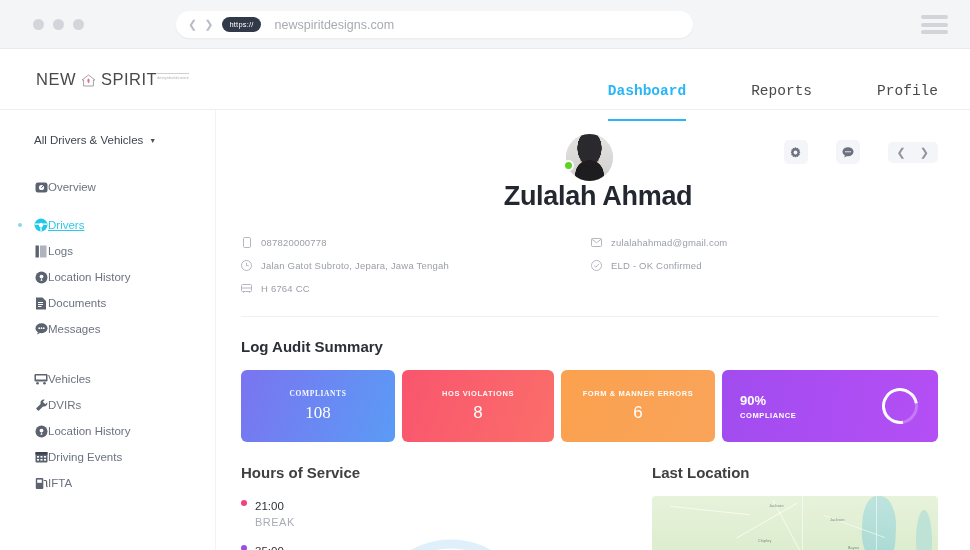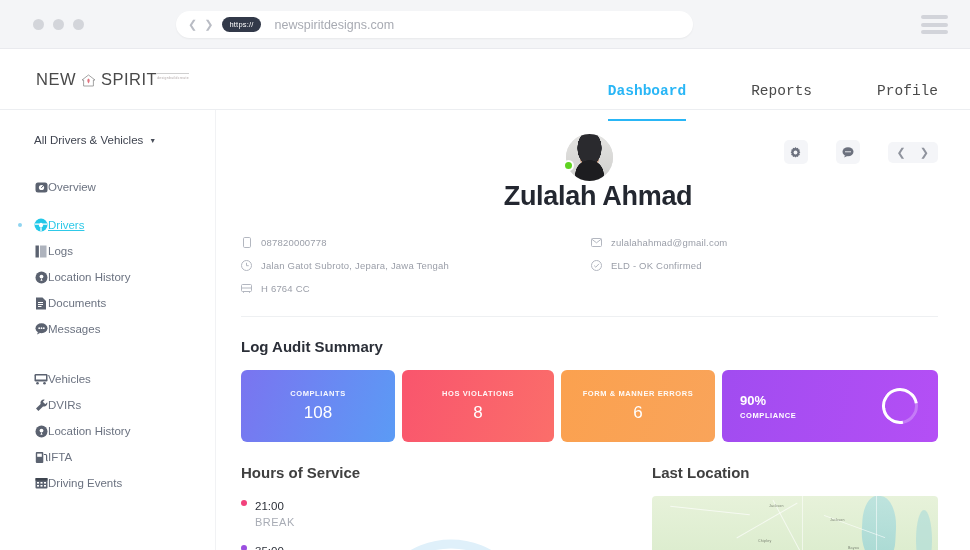--- a/index.html
+++ b/index.html
@@ -219,21 +219,21 @@
     align-items: center; justify-content: center;
     color: #fff;
   }
   .card-label {
     font-size: 7.5px; letter-spacing: .6px;
     font-weight: 600; opacity: .95;
   }
   .card-value {
     font-size: 17px; font-weight: 400; margin-top: 5px;
   }
-  .card.compliants { flex: 0 0 154px; background: linear-gradient(110deg,#7a74f0 0%, #5b9bf5 100%); }
+  .card.compliants { flex: 0 0 154px; background: linear-gradient(110deg,#7a74f0 0%, #5b9bf5 100%); font-family: Liberation Serif, serif; }
   .card.hos        { flex: 0 0 152px; background: linear-gradient(110deg,#f9556d 0%, #fb6e6a 100%); }
   .card.form       { flex: 0 0 154px; background: linear-gradient(110deg,#fba14f 0%, #f9a45a 100%); }
   .card.compliance {
     flex: 1; background: linear-gradient(100deg,#a14cf0 0%, #b44ff5 100%);
     flex-direction: row; align-items: center; justify-content: space-between;
     padding: 0 20px 0 18px;
   }
   .compliance-text { display: flex; flex-direction: column; }
   .compliance-pct { font-size: 13px; font-weight: 600; }
   .compliance-sub { font-size: 7.5px; letter-spacing: .6px; margin-top: 3px; font-weight: 600; }
@@ -456,45 +456,45 @@
               <circle cx="6.5" cy="6.5" r="6" fill="#5b6270"></circle>
               <circle cx="6.5" cy="5.6" r="1.9" fill="#fff"></circle>
               <path d="M6.5 7.2 L5.4 9.8 h2.2 Z" fill="#fff"></path>
             </svg>
         </span>
         <span>Location History</span>
       </div>
 
       <div class="nav-item">
         <span class="ico">
-          <svg width="13" height="13" viewBox="0 0 13 13">
-              <rect x="0.8" y="1" width="7.5" height="11" rx="1" fill="#5b6270"></rect>
-              <rect x="2.2" y="2.6" width="4.6" height="3.2" fill="#fff"></rect>
-              <path d="M8.8 3.5 h1.8 a1 1 0 0 1 1 1 v4.2 a1 1 0 0 0 1 1" stroke="#5b6270" stroke-width="1.2" fill="none"></path>
-            </svg>
-        </span>
-        <span>IFTA</span>
-      </div>
-
-      <div class="nav-item">
-        <span class="ico">
           <svg width="13" height="12" viewBox="0 0 13 12">
               <rect x="0.5" y="1" width="12" height="10.5" rx="1" fill="#5b6270"></rect>
               <rect x="0.5" y="1" width="12" height="2.6" fill="#3e444f"></rect>
               <g fill="#fff">
                 <rect x="2" y="5" width="2" height="1.6"></rect>
                 <rect x="5.5" y="5" width="2" height="1.6"></rect>
                 <rect x="9" y="5" width="2" height="1.6"></rect>
                 <rect x="2" y="8" width="2" height="1.6"></rect>
                 <rect x="5.5" y="8" width="2" height="1.6"></rect>
                 <rect x="9" y="8" width="2" height="1.6"></rect>
               </g>
             </svg>
         </span>
         <span>Driving Events</span>
+      </div>
+
+      <div class="nav-item">
+        <span class="ico">
+          <svg width="13" height="13" viewBox="0 0 13 13">
+              <rect x="0.8" y="1" width="7.5" height="11" rx="1" fill="#5b6270"></rect>
+              <rect x="2.2" y="2.6" width="4.6" height="3.2" fill="#fff"></rect>
+              <path d="M8.8 3.5 h1.8 a1 1 0 0 1 1 1 v4.2 a1 1 0 0 0 1 1" stroke="#5b6270" stroke-width="1.2" fill="none"></path>
+            </svg>
+        </span>
+        <span>IFTA</span>
       </div>
     </div>
   </div>
 
   <div class="main">
 
     <div class="profile-head">
       <div class="avatar-wrap">
         <div class="avatar">
           <div class="avatar-face"></div>

